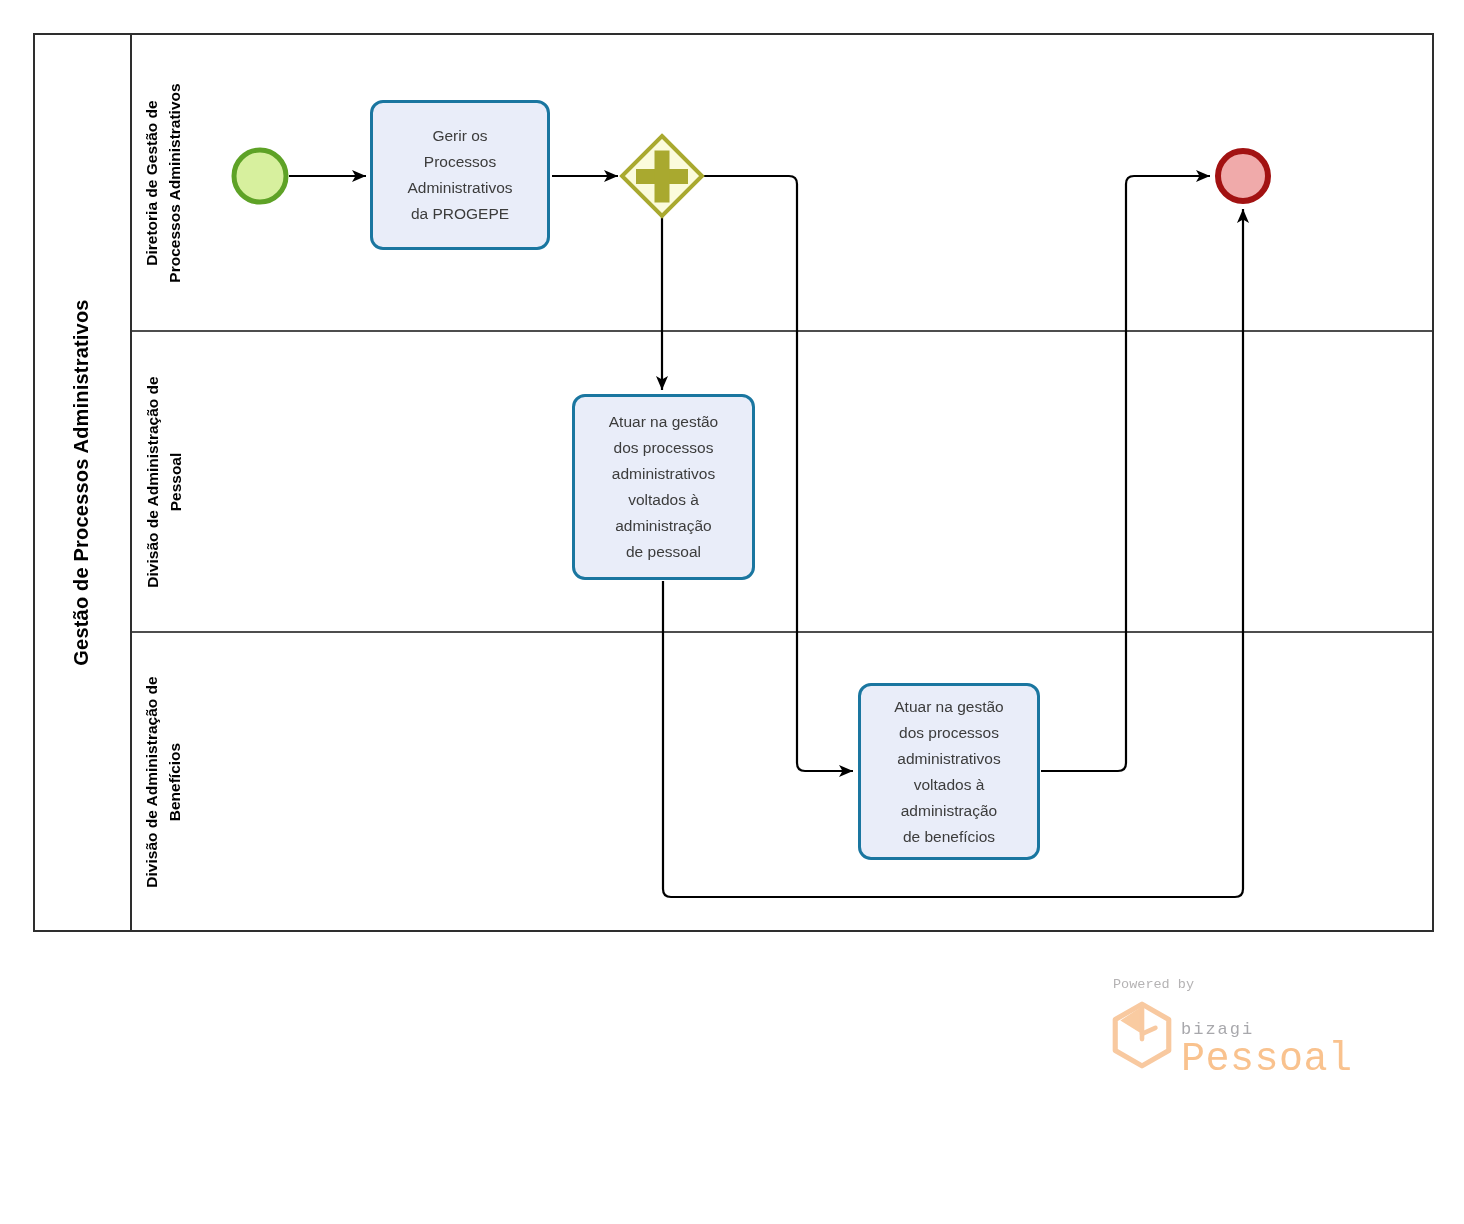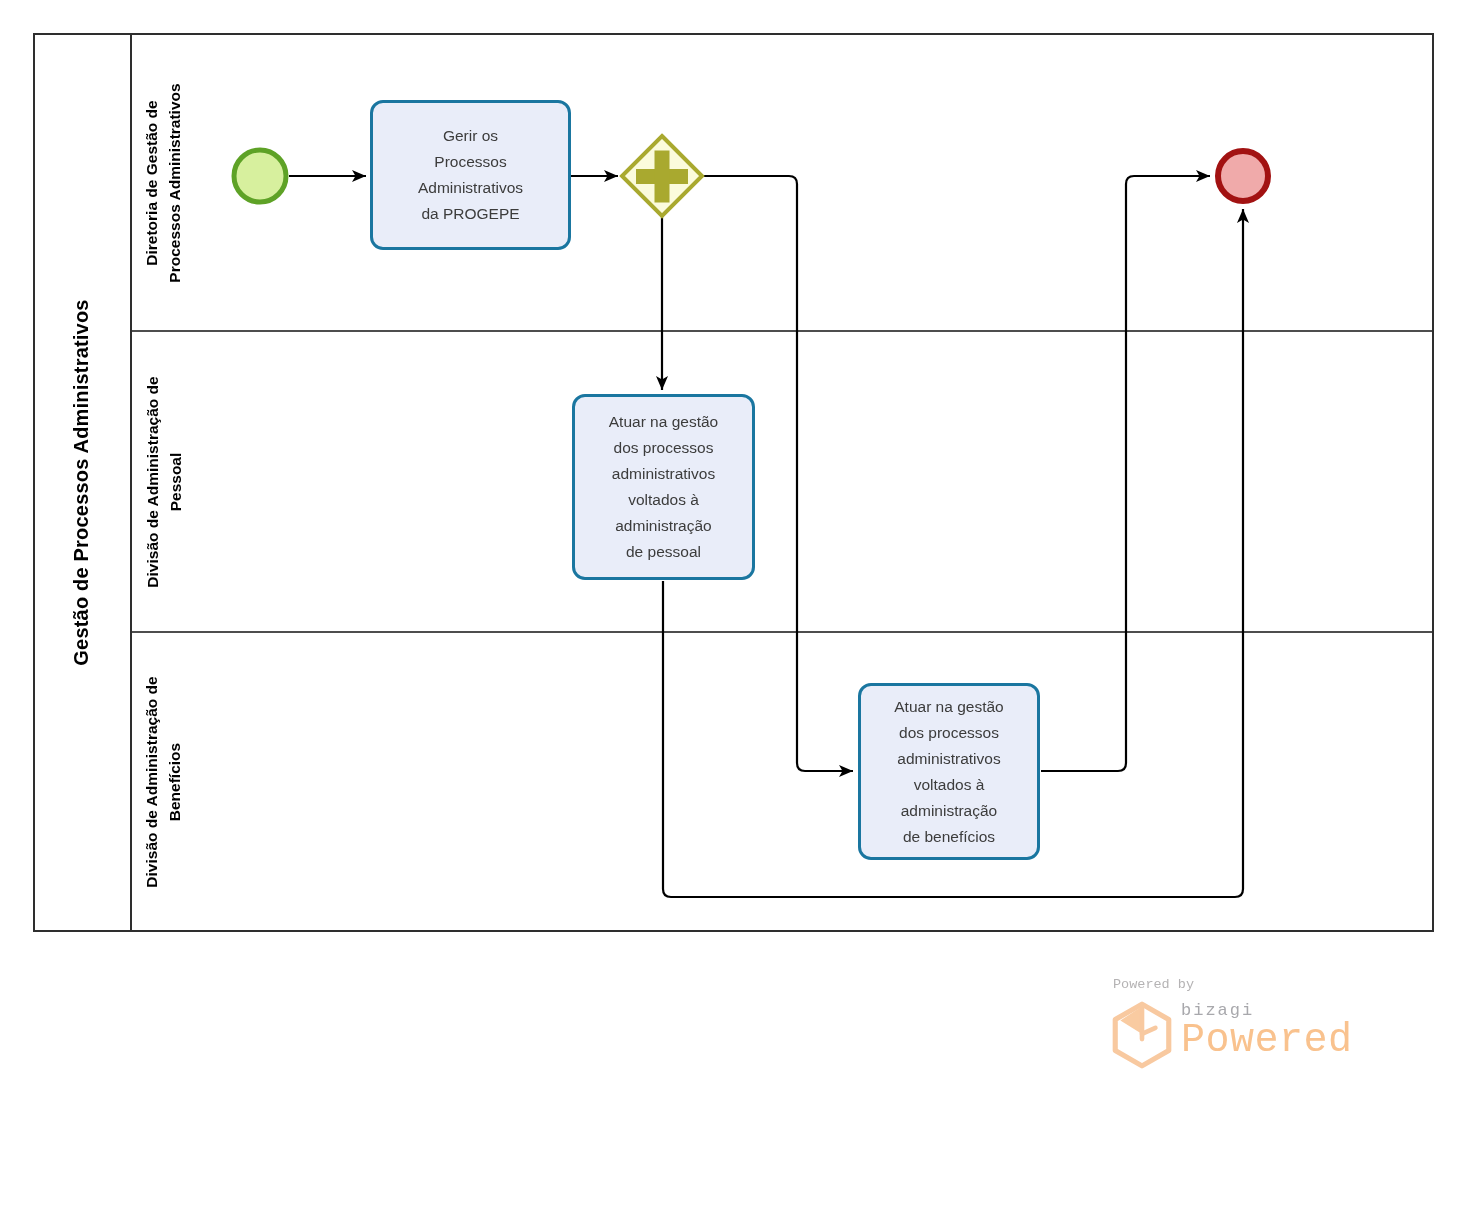--- a/index.html
+++ b/index.html
@@ -57,21 +57,21 @@
     display: flex;
     align-items: center;
     justify-content: center;
     text-align: center;
     font-size: 15.5px;
     line-height: 26px;
     color: #3c3c3c;
     z-index: 3;
     cursor: default;
   }
-  #task-gerir     { left: 370px; top: 100px; width: 201px; height: 150px; }
+  #task-gerir     { left: 370px; top: 100px; width: 180px; height: 150px; }
   #task-pessoal   { left: 572px; top: 394px; width: 183px; height: 186px; }
   #task-beneficios{ left: 858px; top: 683px; width: 182px; height: 177px; }
   
   #flow-svg {
     position: absolute;
     left: 0; top: 0;
     width: 1464px; height: 1224px;
     z-index: 2;
   }
   
@@ -86,21 +86,21 @@
     font-size: 13.5px;
     color: #b5b3b4;
     margin: 0 0 8px 3px;
   }
   .brand-row { display: flex; align-items: flex-start; }
   .brand-col { margin-left: 7px; }
   .brand-bizagi {
     font-size: 17px;
     color: #a8a8ac;
     letter-spacing: 2px;
-    margin-top: 1px;
+    margin-top: 20px;
   }
   .brand-modeler {
     font-size: 40px;
     font-weight: 500;
     color: #f9c28e;
     letter-spacing: 0.5px;
     line-height: 1.0;
     margin-top: 1px;
   }
 </style>
@@ -193,18 +193,18 @@
     <div class="powered-by">Powered by</div>
     <div class="brand-row">
       <svg width="64" height="70" viewBox="0 0 62 68" xmlns="http://www.w3.org/2000/svg">
         <path d="M31,4 L57,19 L57,49 L31,64 L5,49 L5,19 Z" fill="none" stroke="#F8C9A0" stroke-width="5" stroke-linejoin="round"></path>
         <path d="M31,6 L31,33 L10,20 Z" fill="#F9CBA1"></path>
         <path d="M31,6 L31,38" stroke="#F8C9A0" stroke-width="4.5" stroke-linecap="round" fill="none"></path>
         <path d="M31,33 L44,27" stroke="#F8C9A0" stroke-width="4.5" stroke-linecap="round" fill="none"></path>
       </svg>
       <div class="brand-col">
         <div class="brand-bizagi">bizagi</div>
-        <div class="brand-modeler">Powered</div>
+        <div class="brand-modeler">Pessoal</div>
       </div>
     </div>
   </div>
 
 </div>
 
 </body></html>

